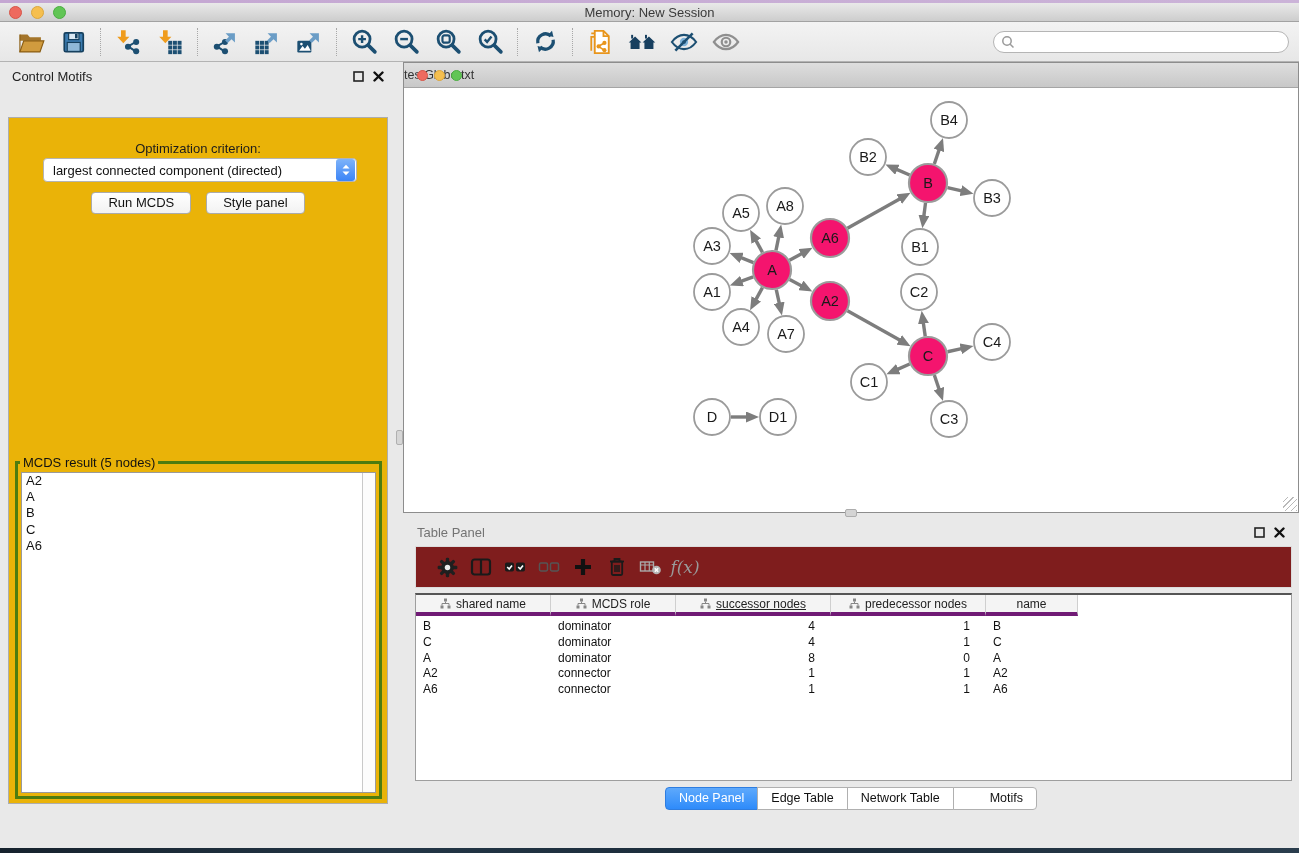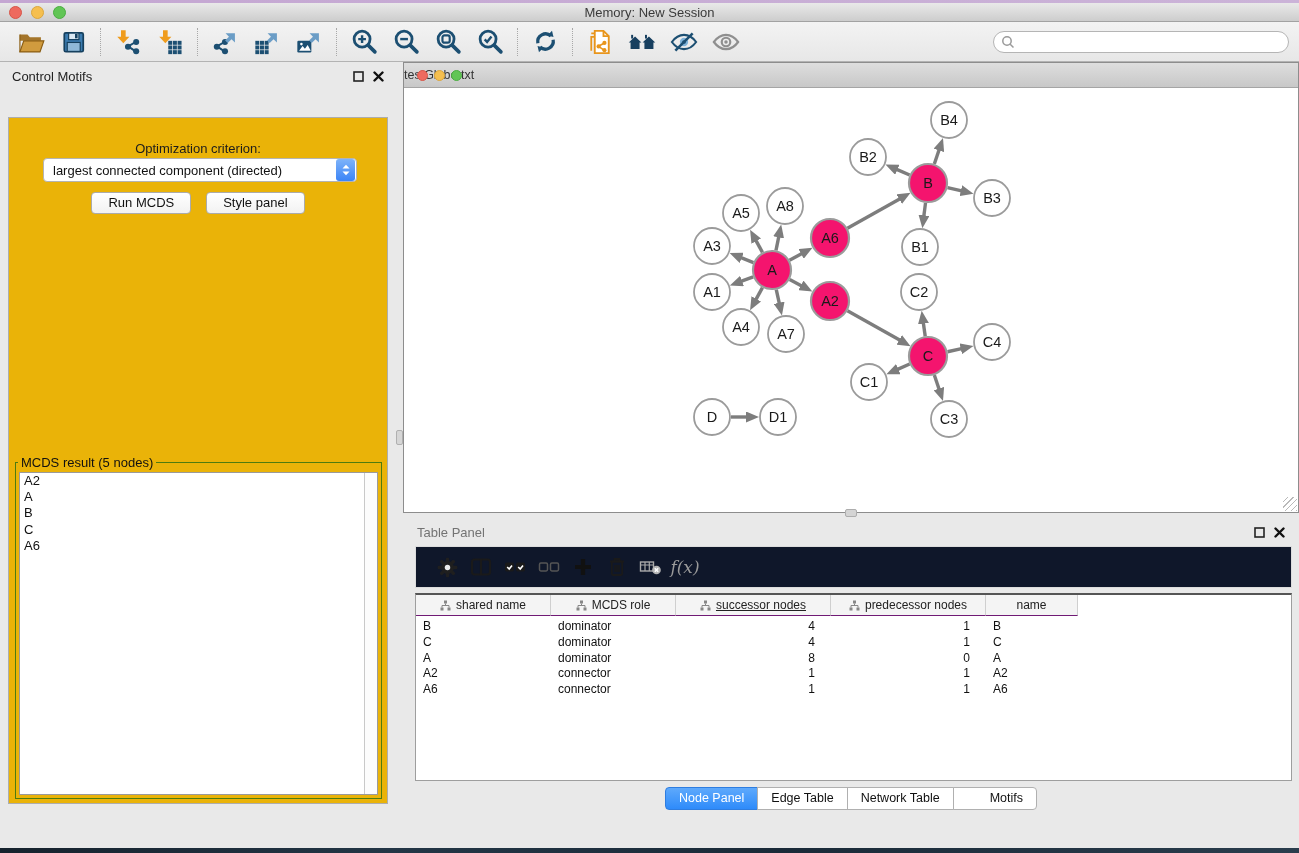--- a/index.html
+++ b/index.html
@@ -47,21 +47,21 @@
   .dropdown { position:absolute; left:34px; top:40px; width:314px; height:24px; background:#fff;
     border:1px solid #b4b4b4; border-radius:4px; display:flex; align-items:center; }
   .dropdown-text { font-size:13px; color:#111; padding-left:9px; flex:1; white-space:nowrap; overflow:hidden; }
   .dropdown-stepper { width:19px; height:22px; border-radius:3px; margin-right:1px;
     background:linear-gradient(#7eb3f9,#3b84f7); display:flex; flex-direction:column;
     align-items:center; justify-content:center; gap:2px; }
   .btn-row { position:absolute; left:0; top:74px; width:100%; display:flex; justify-content:center; gap:15px; }
   .push-btn { font-size:13px; color:#111; background:linear-gradient(#ffffff,#f2f2f2);
     border:1px solid #ababab; border-radius:4px; padding:2px 16px 3px; height:22px; }
   .result-group { position:absolute; left:6px; top:337px; width:367px; height:344px;
-    border:1px solid #4d7c0f; margin:0; }
+    border:3px solid #4d7c0f; margin:0; }
   .result-group legend { font-size:13px; color:#111; padding:0 3px; margin-left:2px; }
   .result-list { position:absolute; left:3px; top:2px; right:3px; bottom:3px; background:#fff;
     border:1px solid #9a9a9a; overflow:hidden; }
   .result-scroll { position:absolute; top:0; right:0; bottom:0; width:13px; background:#fcfcfc; border-left:1px solid #c9c9c9; }
   .result-item { font-size:13px; color:#111; line-height:16.2px; padding-left:4px; }
   .cp-splitter { position:absolute; left:396px; top:430px; width:7px; height:15px; background:#d6d6d6;
     border:1px solid #b0b0b0; border-radius:2px; }
 
   
   .net-window { position:absolute; left:403px; top:62px; width:896px; height:451px;
@@ -74,28 +74,28 @@
   .net-canvas { position:relative; width:100%; height:424px; background:#fff; overflow:hidden; }
   .resize-grip { position:absolute; right:1px; bottom:1px; width:14px; height:14px;
     background:repeating-linear-gradient(135deg, transparent 0 3px, #b9b9b9 3px 4px); }
   .hsplit-grip { position:absolute; left:845px; top:509px; width:12px; height:8px; background:#d4d4d4;
     border:1px solid #adadad; border-radius:2px; z-index:3; }
 
   
   .table-panel { position:absolute; left:403px; top:519px; width:896px; height:293px; }
   .tp-header { height:27px; display:flex; align-items:center; padding:0 14px; }
   .tp-title { font-size:13px; color:#737373; }
-  .tp-toolbar { margin-left:12px; width:877px; height:42px; background:#0f172a;
+  .tp-toolbar { margin-left:12px; width:877px; height:42px; background:#7f1d1d;
     border:1px solid #dcdcdc; display:flex; align-items:center; gap:0; padding-left:14px; }
   .tp-tool { width:34px; height:32px; display:flex; align-items:center; justify-content:center; }
   .fx-label { font-family:"DejaVu Serif", serif; font-style:italic; font-size:17px; color:#9a9a9a; }
   .tp-table { position:relative; margin-left:12px; margin-top:5px; width:877px; height:188px;
     background:#fff; border:1px solid #9e9e9e; border-top:2px solid #555; overflow:hidden; }
   .thead { display:flex; height:21px; }
-  .th { background:#f4f4f4; border-right:1px solid #cfcfcf; border-bottom:1px solid #701a75;
+  .th { background:#f4f4f4; border-right:1px solid #cfcfcf; border-bottom:4px solid #701a75;
     display:flex; align-items:center; justify-content:center; gap:5px; font-size:12px; color:#222; }
   .tbody { padding-top:3px; }
   .tr { display:flex; height:15.8px; }
   .td { font-size:12px; color:#111; padding-left:7px; white-space:nowrap; }
   .td.num { text-align:right; padding-right:16px; padding-left:0; }
   .tp-tabs { margin-top:6px; display:flex; justify-content:center; }
   .tp-tab { font-size:12.5px; color:#111; background:#fff; border:1px solid #b0b0b0;
     padding:3px 13px 4px; margin-left:-1px; }
   .tp-tab:first-child { border-radius:4px 0 0 4px; margin-left:0; }
   .tp-tab:last-child { border-radius:0 4px 4px 0;padding-left:36px; }

